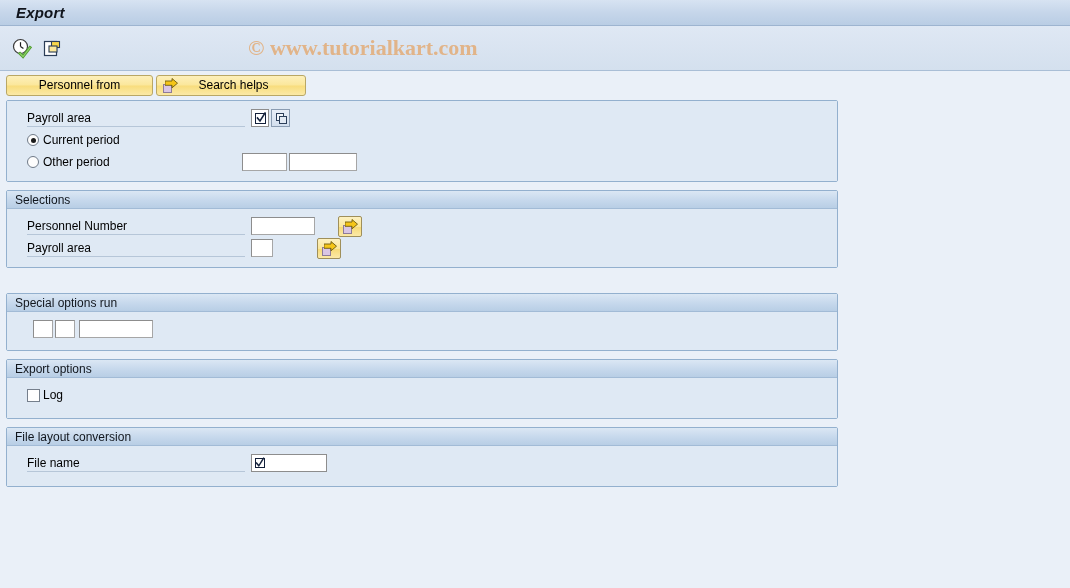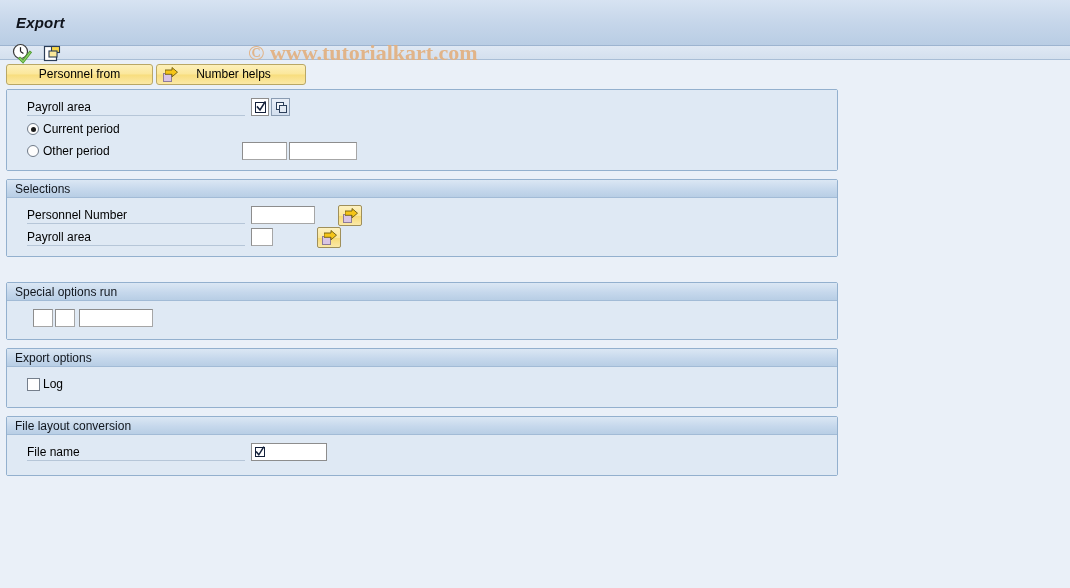--- a/index.html
+++ b/index.html
@@ -12,39 +12,39 @@
     background: #eaf0f8;
     font-family: "Liberation Sans", sans-serif;
     font-size: 12px;
     color: #000;
     overflow: hidden;
     position: relative;
   }
 
   
   .titlebar {
-    height: 46px;
+    height: 26px;
     background: linear-gradient(to bottom, #d7e3f2 0%, #c6d6ea 50%, #b9cde4 100%);
     border-bottom: 1px solid #9db4d0;
     display: flex;
     align-items: center;
     box-sizing: border-box;
   }
   .titlebar .title {
     font-size: 15px;
     font-weight: bold;
     font-style: italic;
     color: #10141c;
     padding-left: 16px;
     letter-spacing: .2px;
   }
 
   
   .toolbar {
-    height: 14px;
+    height: 45px;
     background: linear-gradient(to bottom, #dfe8f4 0%, #d4e0ee 100%);
     border-bottom: 1px solid #a9bed6;
     display: flex;
     align-items: center;
     position: relative;
     box-sizing: border-box;
   }
   .tb-icon {
     width: 22px;
     height: 22px;
@@ -377,21 +377,21 @@
     <span class="btn-label">Personnel from</span>
   </div>
 
   <div class="sapbtn w2">
     <span class="arrowpage">
       <span class="page"></span>
       <svg class="arw" viewBox="0 0 13 11" aria-hidden="true">
         <polygon points="0,3 7,3 7,0.5 12.5,5.2 7,9.8 7,7.3 0,7.3" fill="#f5c518" stroke="#6d5a10" stroke-width="0.9" stroke-linejoin="round"></polygon>
       </svg>
     </span>
-    <span class="btn-label">Number helps</span>
+    <span class="btn-label">Search helps</span>
   </div>
 </div>
 
 <div class="panels">
 
   <div class="panel">
     <div class="panel-body">
 
       <div class="row">
         <span class="field-label">Payroll area</span>

